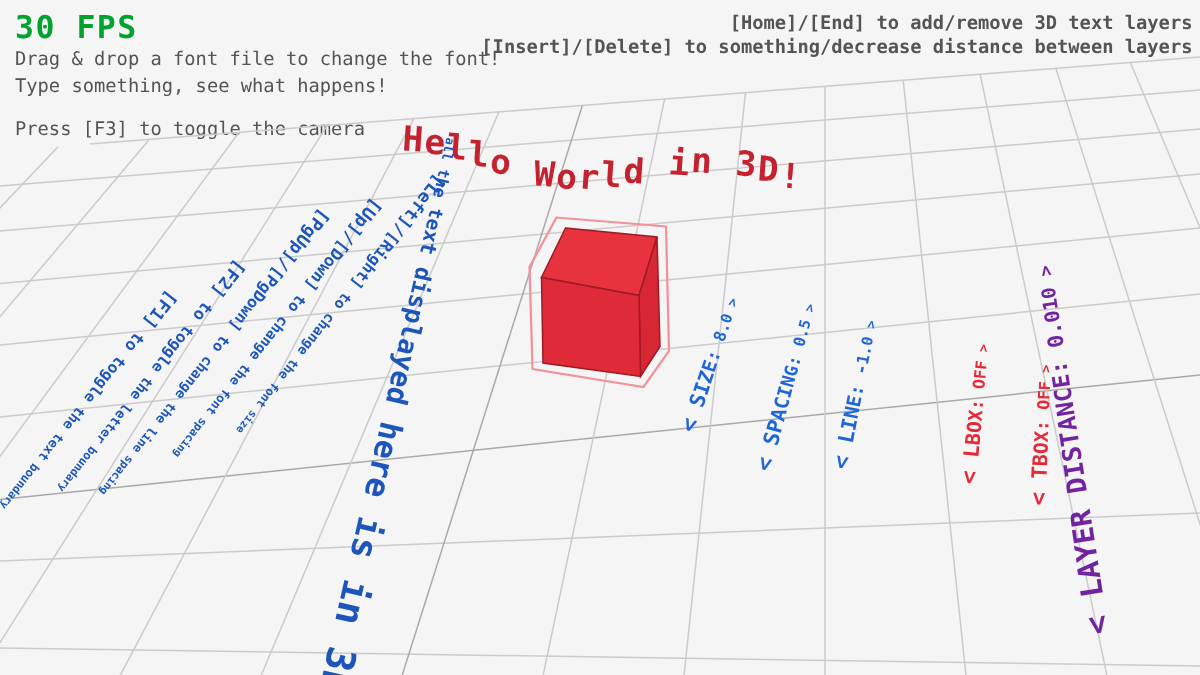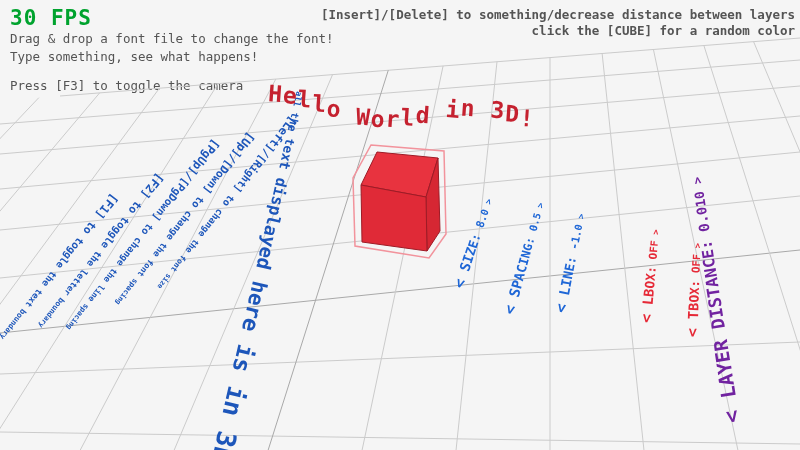--- a/index.html
+++ b/index.html
@@ -87,15 +87,15 @@
     <polygon points="361,185 426,197 427,251 362,242" fill="#e02a37" stroke="#9e1b26" stroke-width="1"></polygon>
   </svg>
 </div>
 
 <div class="hud" id="fps">30 FPS</div>
 <div class="hint" style="top:31px;">Drag &amp; drop a font file to change the font!</div>
 <div class="hint" style="top:49px;">Type something, see what happens!</div>
 <div class="hint" style="top:78px;">Press [F3] to toggle the camera</div>
 
 <div class="hud-right">
+  <div class="rhint">[Home]/[End] to add/remove 3D text layers</div>
   <div class="rhint">[Insert]/[Delete] to something/decrease distance between layers</div>
-  <div class="rhint">click the [CUBE] for a random color</div>
 </div>
 
 </body></html>

